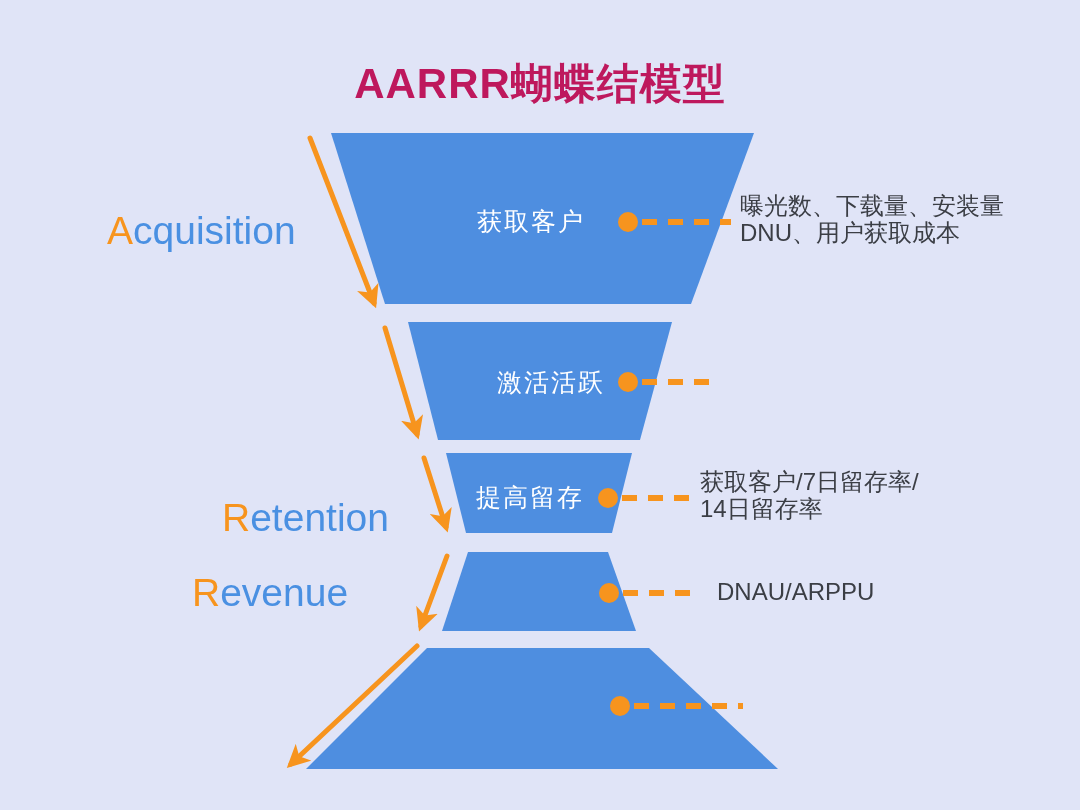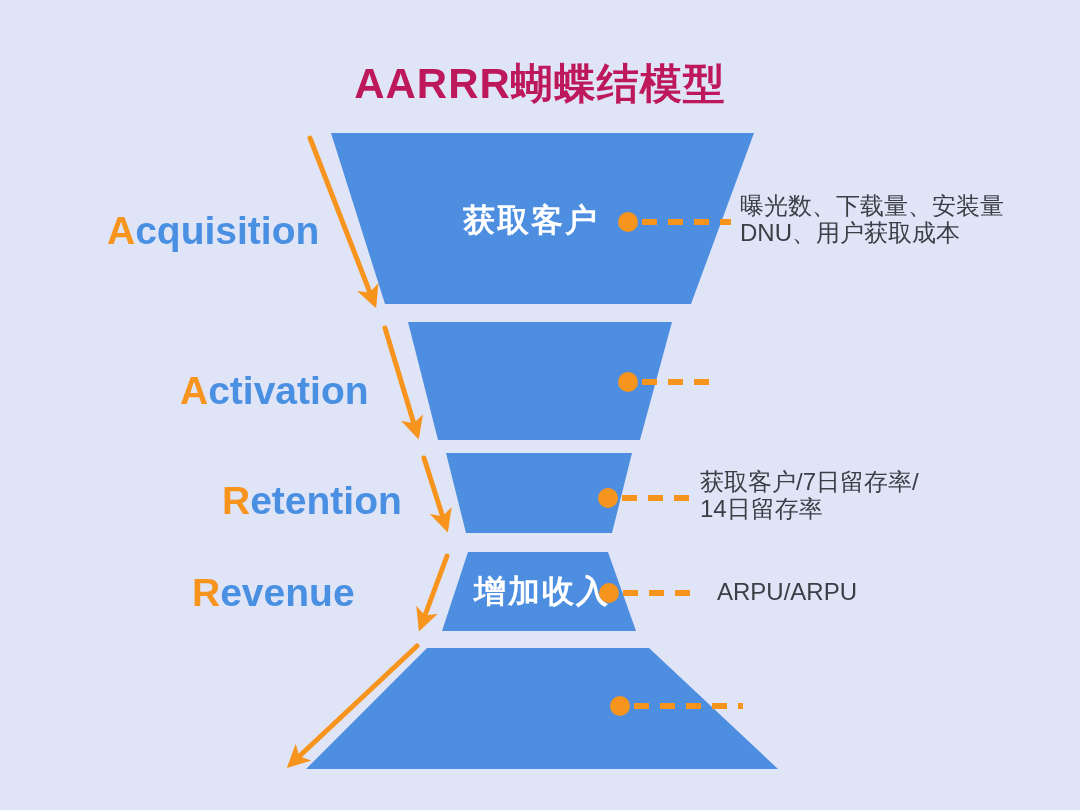--- a/index.html
+++ b/index.html
@@ -9,41 +9,41 @@
     font-family:"Liberation Sans", sans-serif;
   }
   .title {
     position:absolute; top:56px; left:0; width:100%;
     text-align:center; font-size:42px; font-weight:bold;
     color:#be185d; letter-spacing:1px;
   }
   svg.graphic { position:absolute; left:0; top:0; }
   .stage-label {
     position:absolute; transform:translate(-50%,-50%);
-    color:#FFFFFF; font-size:32px; font-weight:bold;
+    color:#FFFFFF; font-size:25px; font-weight:normal;
     letter-spacing:2px; white-space:nowrap;text-align:right;
   }
   .en-label {
-    position:absolute; font-size:39px; font-weight:700;
+    position:absolute; font-size:39px; font-weight:400;
     color:#4A90E2; white-space:nowrap; line-height:1;
   }
   .en-label .initial { color:#F7941E; }
   .metric {
     position:absolute; font-size:24px; color:#3B3E45;
     line-height:27px; white-space:pre-line;
   }
   
   .sl1 { left:531px; top:221px; }
   .sl2 { left:551px; top:382px; }
   .sl3 { left:530px; top:497px; }
   .sl4 { left:542px; top:592px; }
   .sl5 { left:532px; top:704px; }
   .en1 { left:107px; top:211px; }
   .en2 { left:180px; top:371px; }
-  .en3 { left:222px; top:481px; }
+  .en3 { left:222px; top:498px; }
   .en4 { left:192px; top:573px; }
   .en5 { left:131px; top:670px; }
   .m1 { left:740px; top:192px; }
   .m2 { left:723px; top:367px; }
   .m3 { left:700px; top:468px; }
   .m4 { left:717px; top:578px; }
   .m5 { left:763px; top:685px; }
 </style>
 </head>
 <body>
@@ -83,26 +83,26 @@
     <g stroke="#F7941E" stroke-width="6" stroke-dasharray="15 11" fill="none">
       <line x1="642" y1="222" x2="731" y2="222"></line>
       <line x1="642" y1="382" x2="713" y2="382"></line>
       <line x1="622" y1="498" x2="695" y2="498"></line>
       <line x1="623" y1="593" x2="691" y2="593"></line>
       <line x1="634" y1="706" x2="743" y2="706"></line>
     </g>
   </svg>
 
   <div class="stage-label sl1">获取客户</div>
-  <div class="stage-label sl4">增加收入</div>
+  <div class="stage-label sl2">激活活跃</div>
+  <div class="stage-label sl3">提高留存</div>
 
   <div class="en-label en1"><span class="initial">A</span><span>cquisition</span></div>
-  <div class="en-label en2"><span class="initial">A</span><span>ctivation</span></div>
   <div class="en-label en3"><span class="initial">R</span><span>etention</span></div>
   <div class="en-label en4"><span class="initial">R</span><span>evenue</span></div>
 
   <div class="metric m1">曝光数、下载量、安装量
 DNU、用户获取成本</div>
   <div class="metric m3">获取客户/7日留存率/
 14日留存率</div>
-  <div class="metric m4">ARPU/ARPU</div>
+  <div class="metric m4">DNAU/ARPPU</div>
 
 </div>
 
 </body></html>

